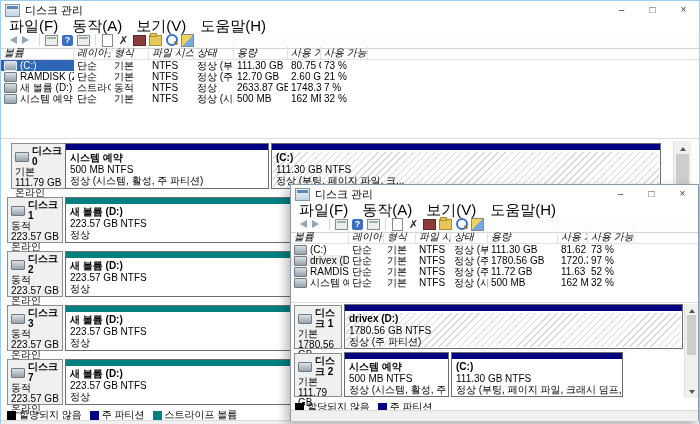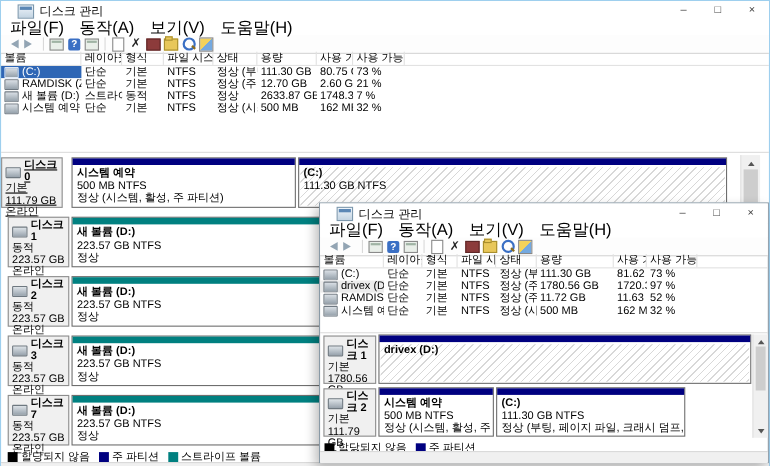--- a/index.html
+++ b/index.html
@@ -2,21 +2,21 @@
 <html><head>
 <meta charset="utf-8">
 <style>
   html,body{margin:0;padding:0;width:700px;height:424px;overflow:hidden;
     font-family:"Liberation Sans","DejaVu Sans",sans-serif;font-size:11px;color:#000;background:#cfcfcf;}
   .window{position:absolute;background:#ffffff;}
   .main-window{left:0;top:0;width:698px;height:422px;border:1px solid #9ecfee;}
   .overlay-window{left:290px;top:184px;width:407px;height:235px;border:1px solid #8a9aa6;
     box-shadow:-4px 4px 10px rgba(0,0,0,.28);}
   
-  .titlebar{height:18px;background:#ffffff;display:flex;align-items:center;padding-left:15px;}
+  .titlebar{height:18px;background:#ffffff;display:flex;align-items:center;padding-left:4px;}
   .app-icon{width:13px;height:11px;border:1px solid #7d98ad;background:linear-gradient(#eef4fa,#c3d4e2);
     position:relative;flex:0 0 auto;}
   .app-icon:before{content:"";position:absolute;left:1px;top:1px;right:1px;height:3px;background:#5b87b5;}
   .title-text{margin-left:5px;font-size:11px;}
   .win-buttons{margin-left:auto;display:flex;height:18px;}
   .win-btn{width:31px;text-align:center;line-height:17px;font-size:10px;color:#444;}
   .menubar{height:13px;background:#ffffff;display:flex;align-items:center;padding-left:1px;}
   .menu-item{padding:0 7px;font-size:15px;line-height:13px;}
   .toolbar{height:16px;background:#fdfdfd;border-bottom:1px solid #d5d5d5;display:flex;align-items:center;padding-left:4px;gap:3px;}
   .tbi{width:13px;height:12px;display:flex;align-items:center;justify-content:center;font-size:10px;}
@@ -33,21 +33,21 @@
   .ico-folder{width:12px;height:9px;background:#e8c75a;border:1px solid #a98f2e;position:relative;}
   .ico-folder:before{content:"";position:absolute;left:0;top:-3px;width:5px;height:2px;background:#e8c75a;border:1px solid #a98f2e;}
   .ico-mag{width:8px;height:8px;border:2px solid #3a6fc4;border-radius:50%;position:relative;}
   .ico-mag:before{content:"";position:absolute;left:6px;top:6px;width:4px;height:2px;background:#8a6c20;transform:rotate(45deg);}
   .ico-badge{width:11px;height:11px;background:linear-gradient(135deg,#f3d25a 50%,#74a9e0 50%);border:1px solid #888;}
   
   .vol-table{position:absolute;left:0;right:0;}
   .vt-row{display:grid;align-items:center;}
   .main-cols{grid-template-columns:73px 37px 38px 45px 40px 54px 33px 47px;}
   .ovl-cols{grid-template-columns:58px 35px 32px 35px 37px 70px 30px 46px;}
-  .vt-head{height:12px;border-bottom:1px solid #e2e2e2;}
+  .vt-head{height:12px;border-bottom:1px solid #e2e2e2;font-style:italic;}
   .vt-head .cell{border-right:1px solid #e2e2e2;height:12px;line-height:12px;}
   .cell{padding-left:3px;font-size:10px;white-space:nowrap;overflow:hidden;}
   .vt-data{height:11px;line-height:11px;}
   .name-cell{display:flex;align-items:center;}
   .vol-icon{width:11px;height:8px;flex:0 0 auto;background:linear-gradient(#d9dfe5,#95a1ab);
     border:1px solid #707a83;border-radius:1px;margin-right:3px;}
   .sel-active{background:#2e66b5;color:#fff;}
   .sel-active .vol-icon{border-color:#dfe8f3;}
   .sel-inactive{background:#ececec;}
   
@@ -197,21 +197,21 @@
       <span class="cell">NTFS</span>
       <span class="cell">정상 (시스...</span>
       <span class="cell">500 MB</span>
       <span class="cell">162 MB</span>
       <span class="cell">32 %</span>
     </div>
   </div>
 
   <div class="disk-pane-sep" style="top:137px;"></div>
 
-  <div class="disk-label" style="left:0;top:142px;text-decoration:underline;">
+  <div class="disk-label" style="left:10px;top:142px;">
     <div class="dname">
         <span class="disk-icon"></span>
         <span>디스크 0</span>
       </div>
     <div>기본</div>
     <div>111.79 GB</div>
     <div>온라인</div>
   </div>
   <div class="part" style="left:64px;top:142px;width:204px;">
     <div class="part-header" style="background-color: rgb(0, 0, 128);"></div>
@@ -220,20 +220,21 @@
       <div>500 MB NTFS</div>
       <div>정상 (시스템, 활성, 주 파티션)</div>
     </div>
   </div>
   <div class="part hatched" style="left:270px;top:142px;width:390px;">
     <div class="part-header" style="background-color: rgb(0, 0, 128);"></div>
     <div class="part-body-wrap"></div>
     <div class="part-body">
       <div class="part-title">(C:)</div>
       <div>111.30 GB NTFS</div>
+      <div>정상 (부팅, 페이지 파일, 크...</div>
     </div>
   </div>
 
   <div class="disk-label" style="left:6px;top:196px;">
     <div class="dname">
         <span class="disk-icon"></span>
         <span>디스크 1</span>
       </div>
     <div>동적</div>
     <div>223.57 GB</div>
@@ -462,20 +463,22 @@
       </div>
     <div>기본</div>
     <div>1780.56 GB</div>
     <div>온라인</div>
   </div>
   <div class="part hatched" style="left:53px;top:119px;width:339px;height:45px;">
     <div class="part-header" style="background-color: rgb(0, 0, 128);"></div>
     <div class="part-body-wrap"></div>
     <div class="part-body">
       <div class="part-title">drivex  (D:)</div>
+      <div>1780.56 GB NTFS</div>
+      <div>정상 (주 파티션)</div>
     </div>
   </div>
 
   <div class="disk-label" style="left:3px;top:168px;width:48px;height:44px;">
     <div class="dname">
         <span class="disk-icon"></span>
         <span>디스크 2</span>
       </div>
     <div>기본</div>
     <div>111.79 GB</div>

